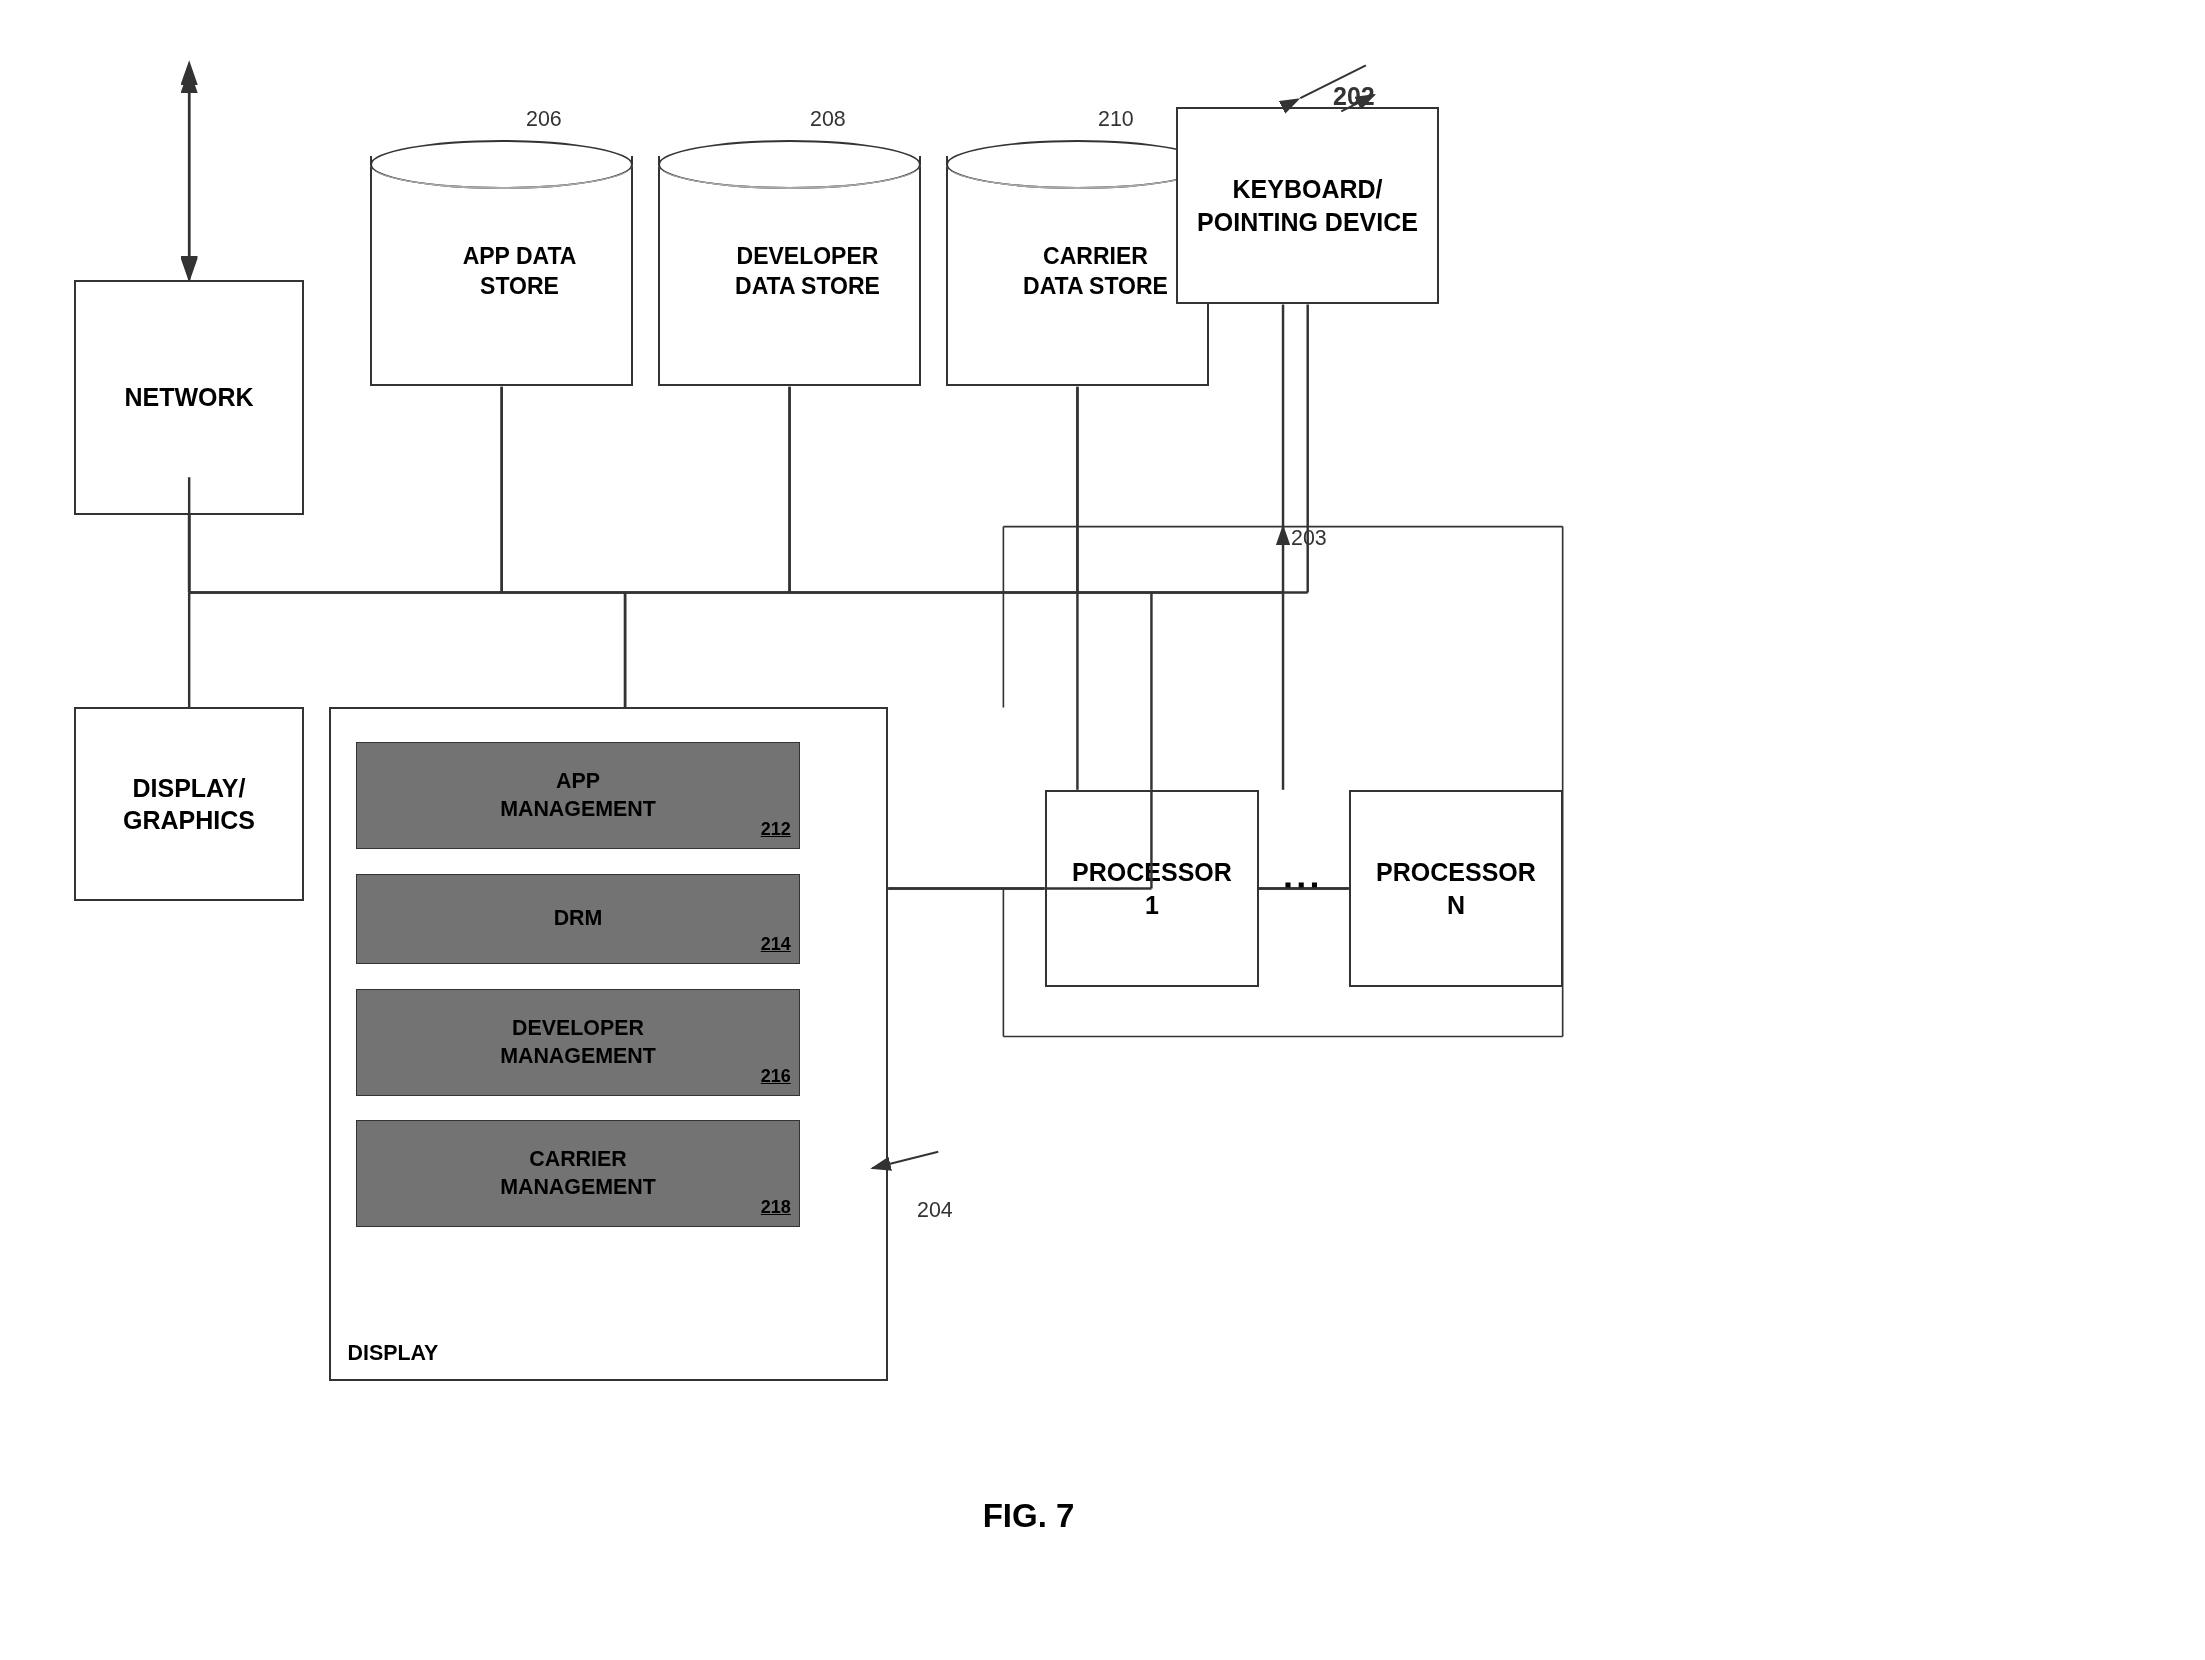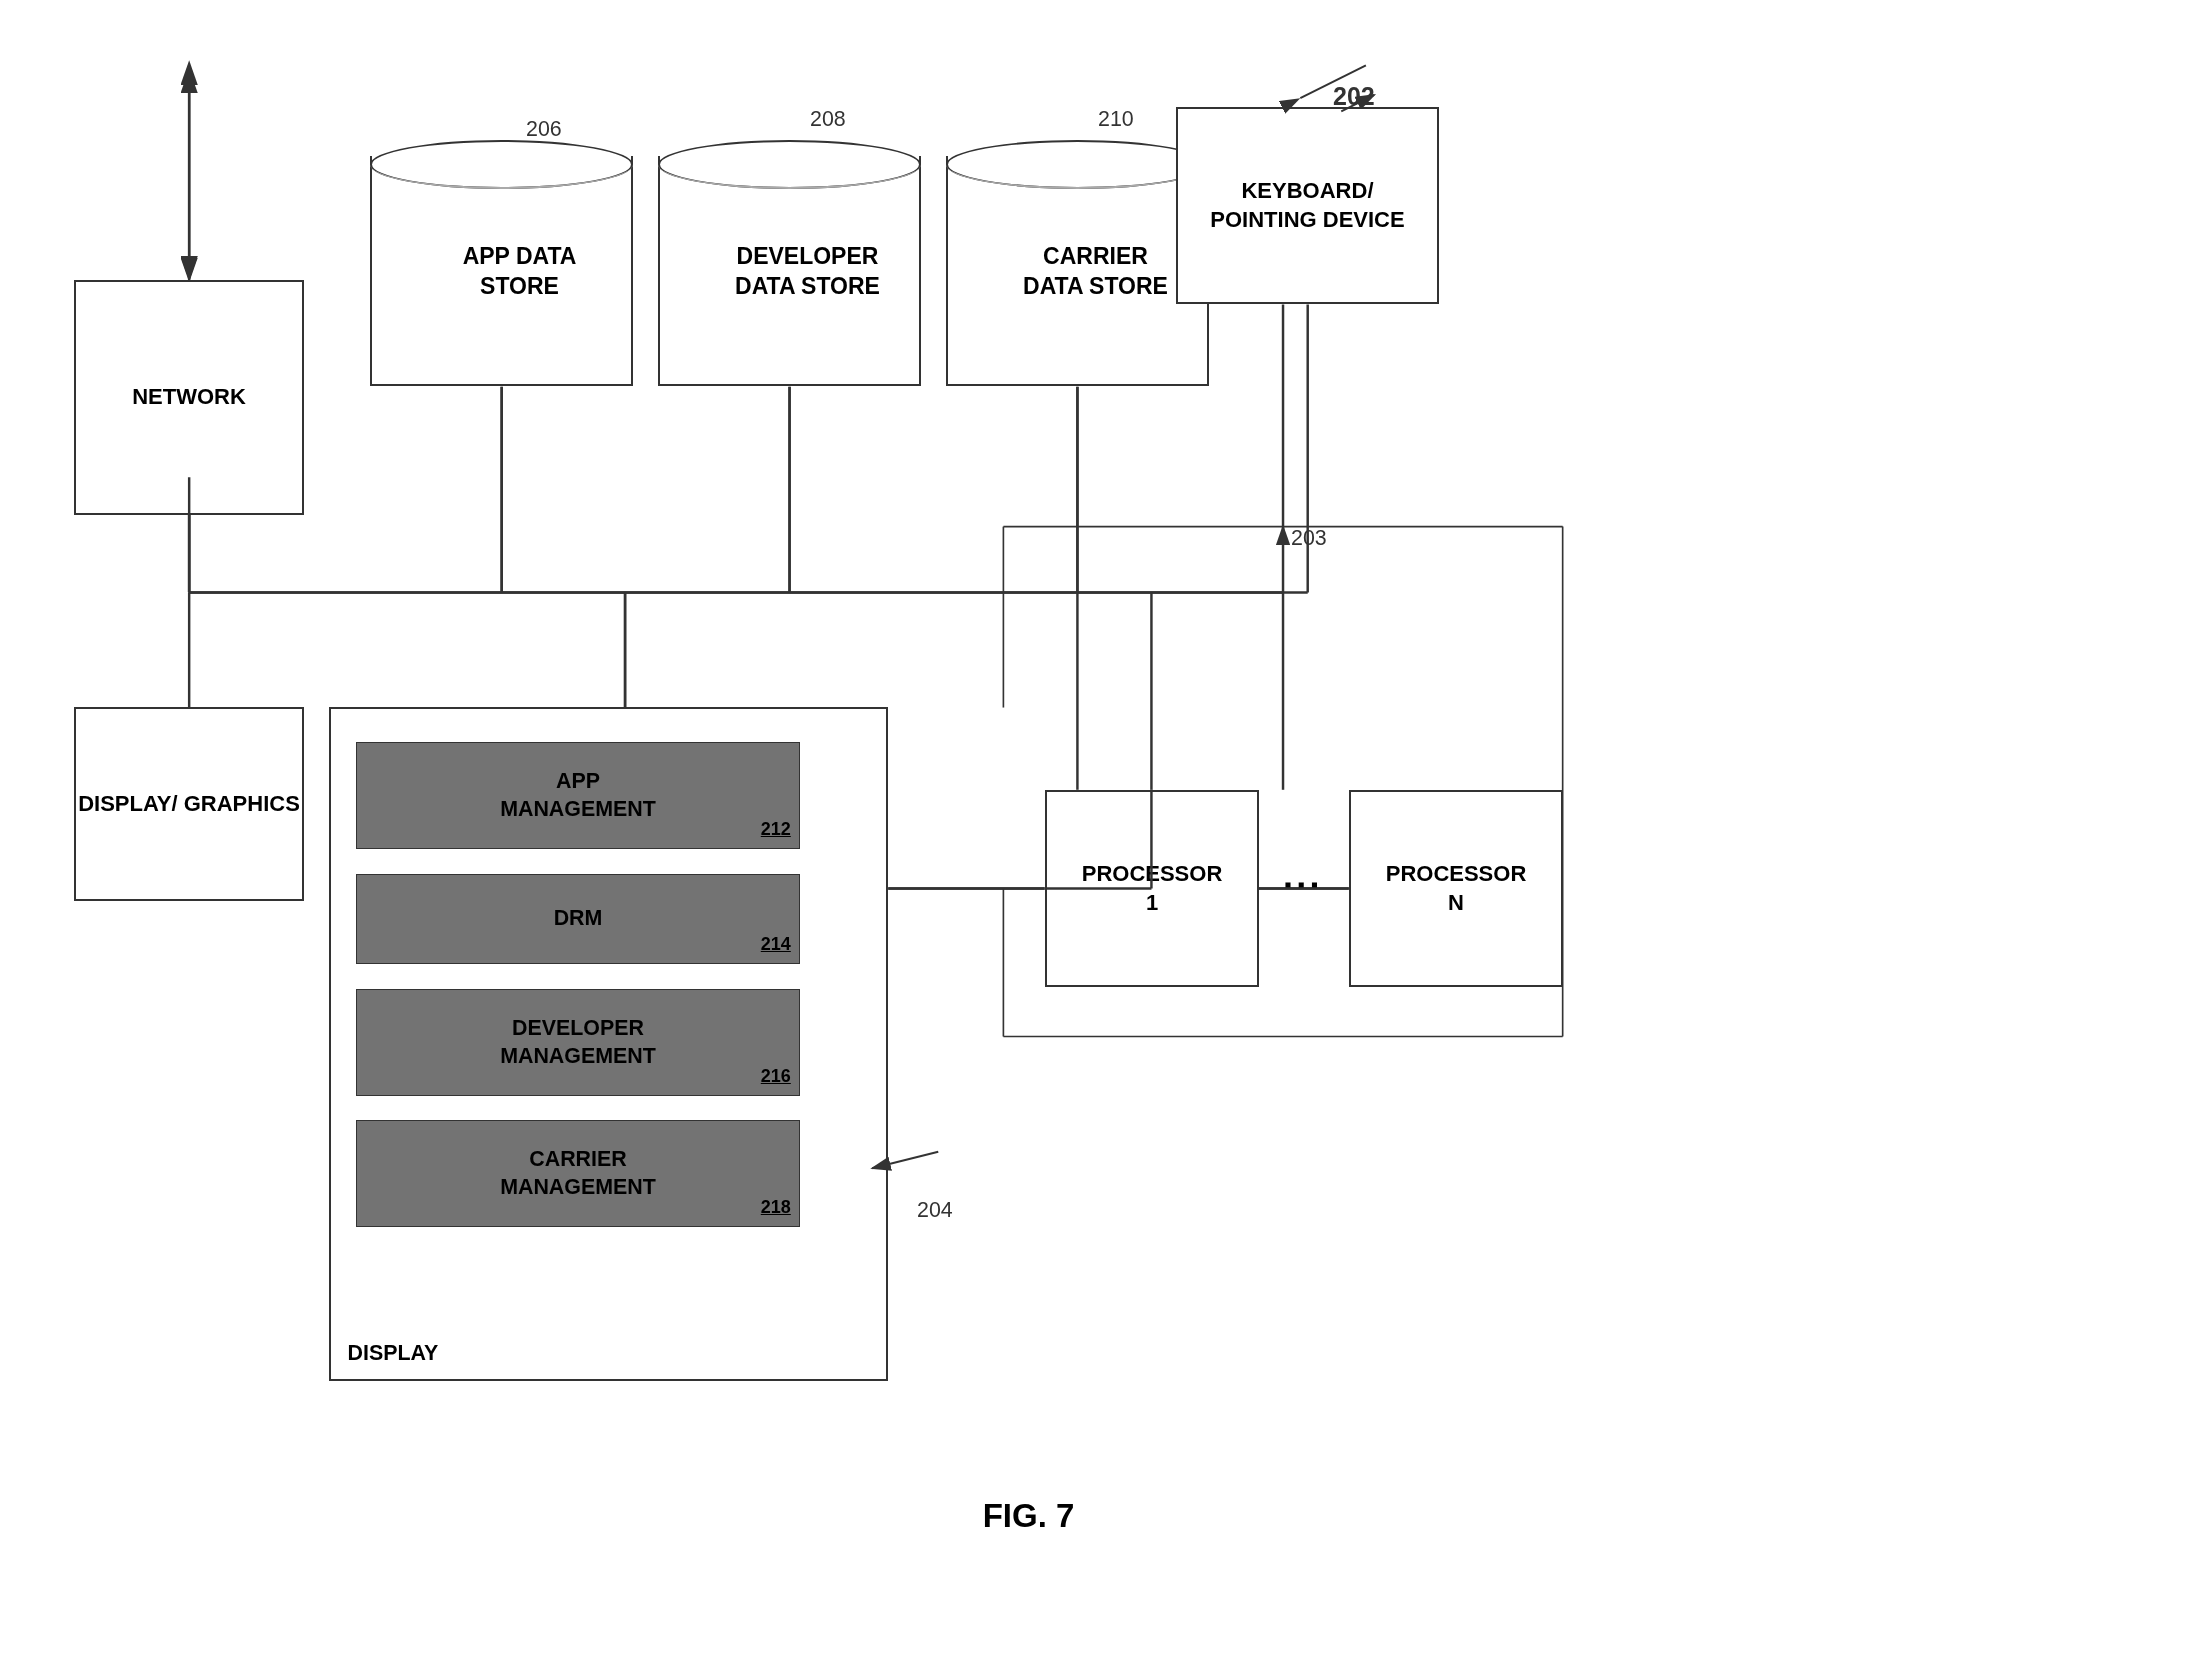--- a/index.html
+++ b/index.html
@@ -21,21 +21,21 @@
 
     
     .box {
       position: absolute;
       border: 2.5px solid #333;
       background: #fff;
       display: flex;
       align-items: center;
       justify-content: center;
       text-align: center;
-      font-size: 22px;
+      font-size: 25px;
       font-weight: bold;
       line-height: 1.3;
     }
 
     .cylinder {
       position: absolute;
       display: flex;
       align-items: center;
       justify-content: center;
       text-align: center;
@@ -177,21 +177,21 @@
 
     <div style="position:absolute; left:0; top:49px; width:263px; height:230px; border-left:2.5px solid #333; border-right:2.5px solid #333; border-bottom:2.5px solid #333; background:#fff;"></div>
 
     <div style="position:absolute; left:0; top:33px; width:263px; height:49px; border:2.5px solid #333; border-radius:50%; background:#fff;"></div>
 
     <div style="position:absolute; left:0; top:33px; width:263px; height:49px; border-bottom:2.5px solid #aaa; border-radius:50%;"></div>
     <div class="cylinder-label" style="position:absolute; left:0; top:74px; width:263px; height:181px;">
       <span>APP DATA<br>STORE</span>
     </div>
   </div>
-  <div class="ref-number" style="left:526px; top:117px;">
+  <div class="ref-number" style="left:526px; top:107px;">
     <span>206</span>
   </div>
 
   <div class="cylinder" style="left:658px; top:107px; width:263px; height:280px;">
     <div style="position:absolute; left:0; top:49px; width:263px; height:230px; border-left:2.5px solid #333; border-right:2.5px solid #333; border-bottom:2.5px solid #333; background:#fff;"></div>
     <div style="position:absolute; left:0; top:33px; width:263px; height:49px; border:2.5px solid #333; border-radius:50%; background:#fff;"></div>
     <div style="position:absolute; left:0; top:33px; width:263px; height:49px; border-bottom:2.5px solid #aaa; border-radius:50%;"></div>
     <div class="cylinder-label" style="position:absolute; left:0; top:74px; width:263px; height:181px;">
       <span>DEVELOPER<br>DATA STORE</span>
     </div>

